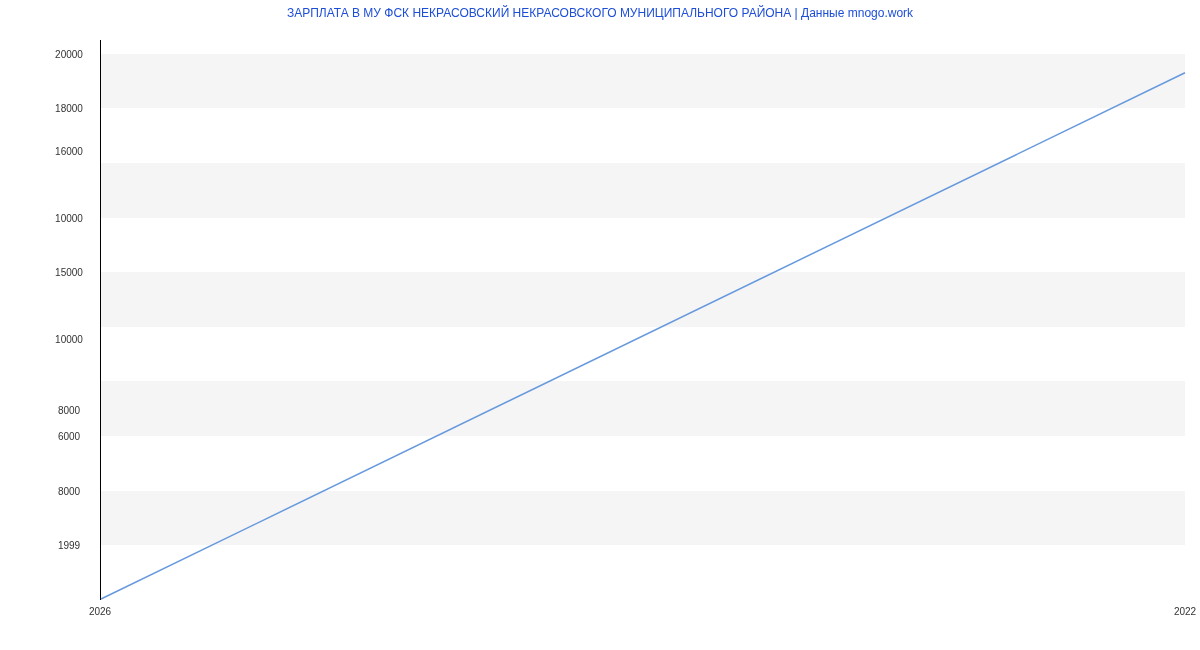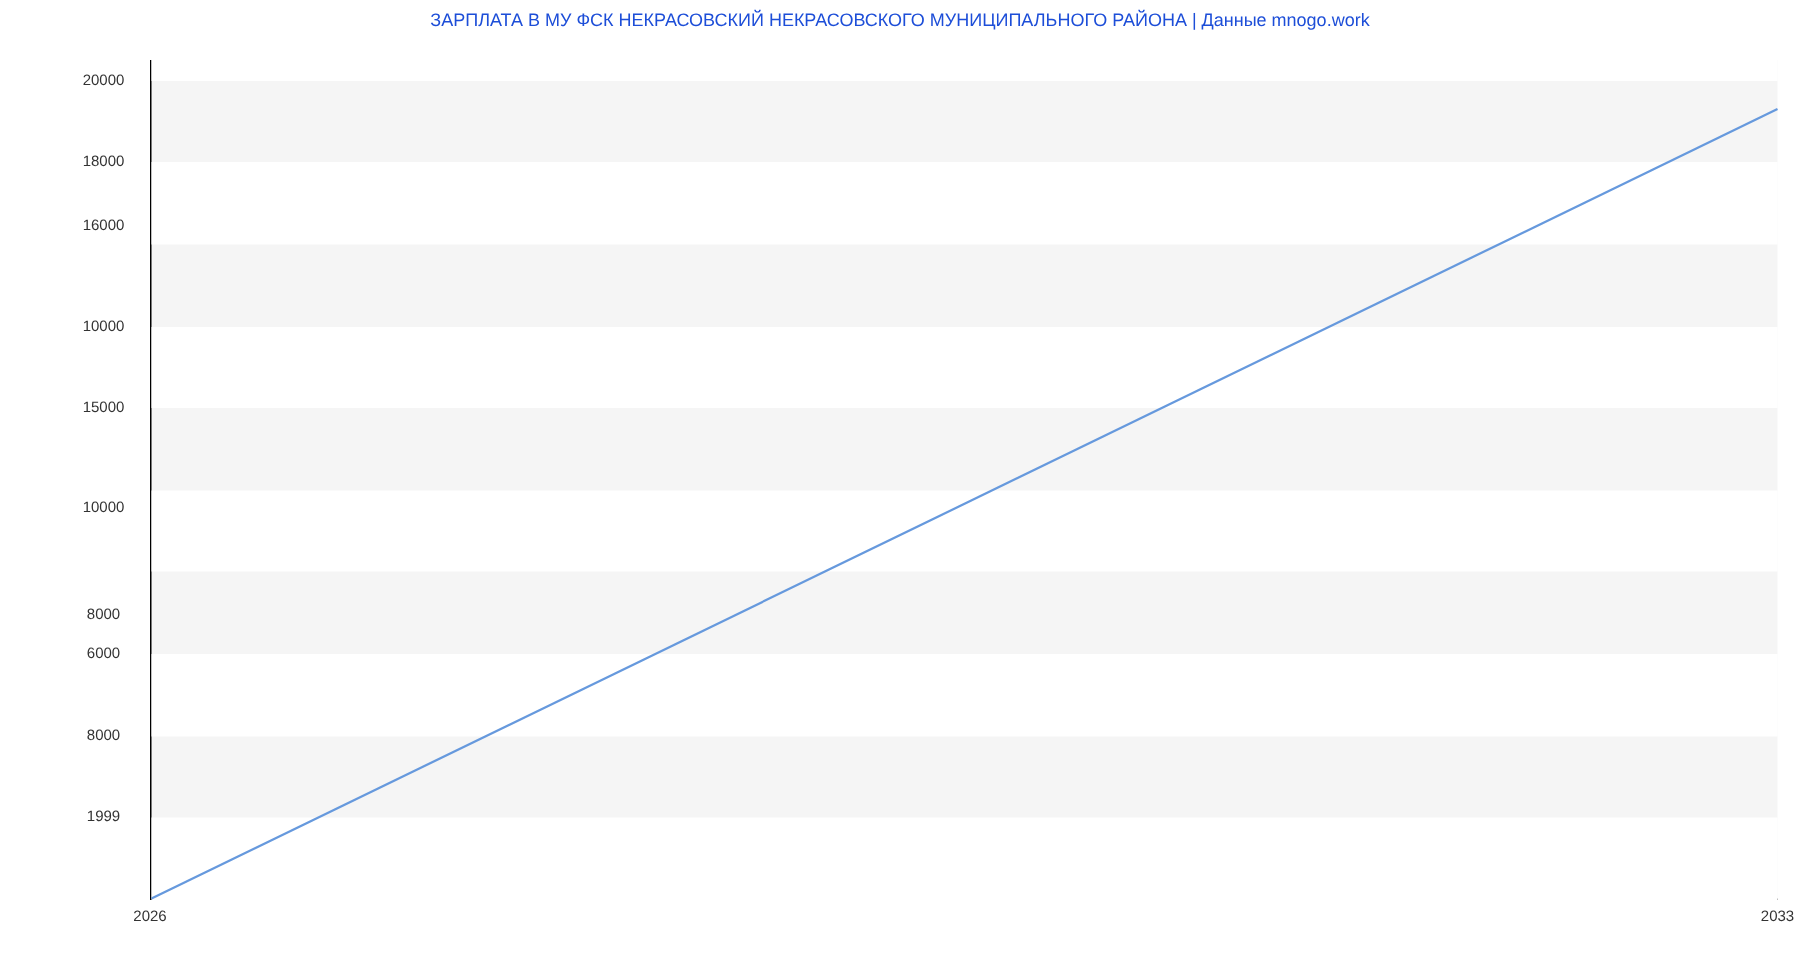--- a/index.html
+++ b/index.html
@@ -90,14 +90,14 @@
     <div class="ytick" style="top: 490.732px;">8000</div>
     <div class="ytick" style="top: 436.098px;">6000</div>
     <div class="ytick" style="top: 381.463px; margin-top: 29px;">8000</div>
     <div class="ytick" style="top: 339px;">10000</div>
     <div class="ytick" style="top: 272.195px;">15000</div>
     <div class="ytick" style="top: 217.561px;">10000</div>
     <div class="ytick" style="top: 151px;">16000</div>
     <div class="ytick" style="top: 108.293px;">18000</div>
     <div class="ytick" style="top: 53.6585px;">20000</div>
     <div class="xtick" style="left: 100px;">2026</div>
-    <div class="xtick" style="left: 1185px;">2033</div>
+    <div class="xtick" style="left: 1185px;">2022</div>
   </div>
 
 </body></html>

